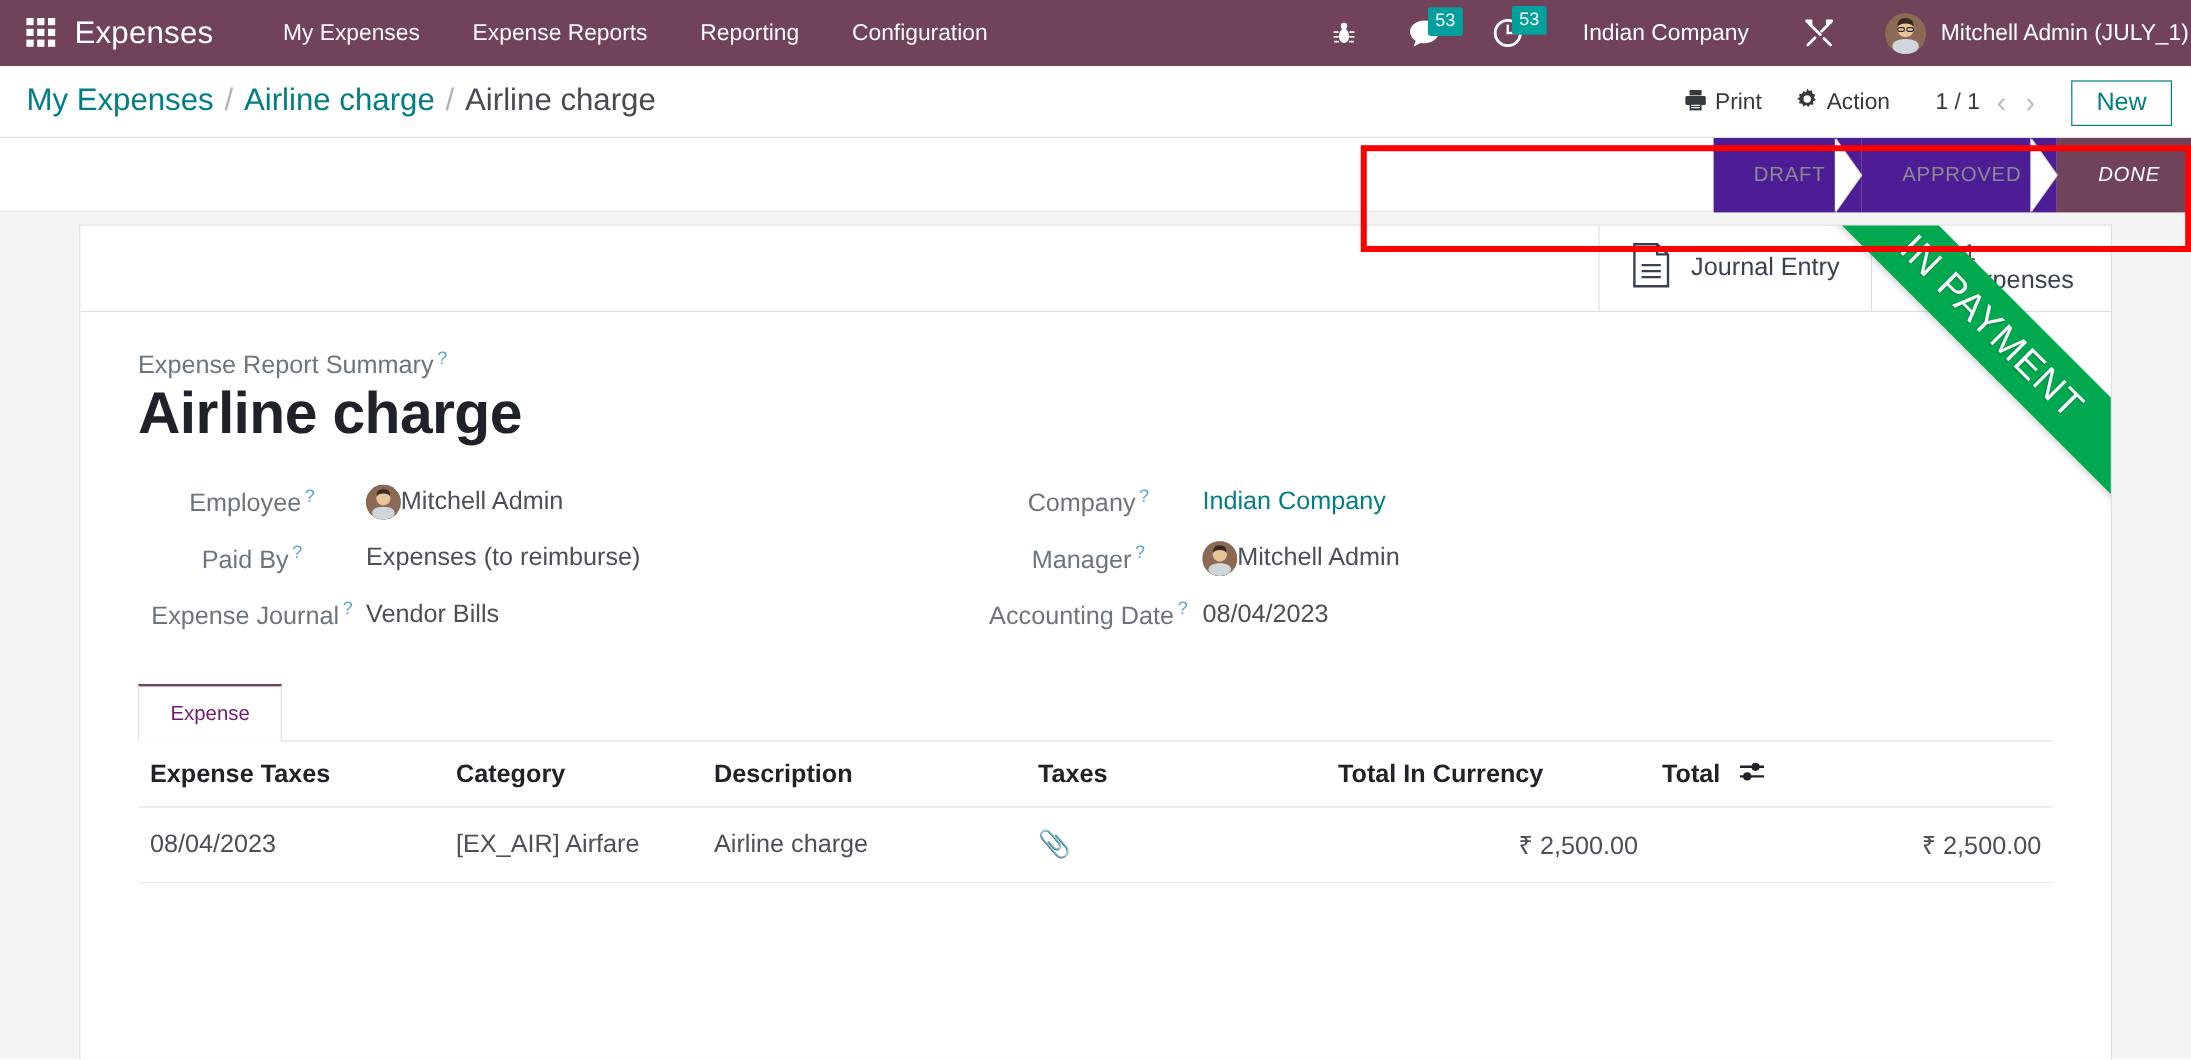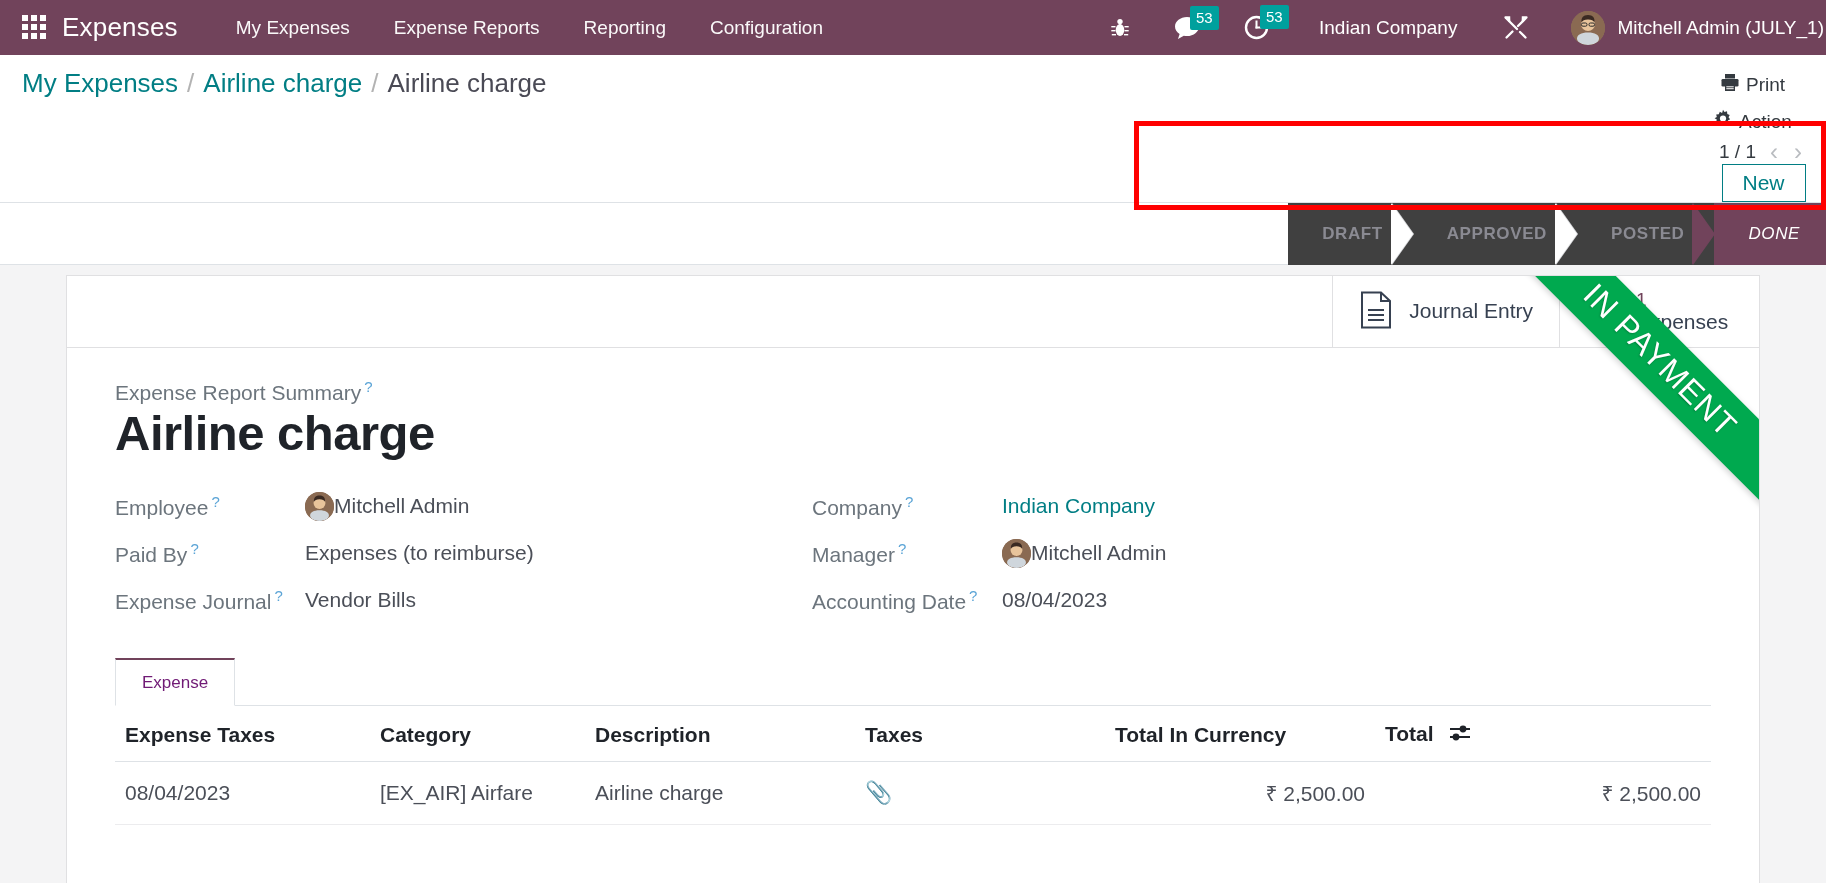--- a/index.html
+++ b/index.html
@@ -122,21 +122,20 @@
   .bc-link { color: #017e84; cursor: pointer; }
   .bc-sep { color: #b3b3b3; margin: 0 9px; }
   .bc-current { color: #4a4a55; }
 
   .cp-right {
     margin-left: auto;
     display: flex;
     align-items: center;
     padding-top: 12px;
     gap: 0;
-    flex-direction: column;
   }
   .cp-btn {
     display: flex;
     align-items: center;
     gap: 6px;
     font-size: 19px;
     color: #343a40;
     padding: 6px 14px;
     cursor: pointer;
     white-space: nowrap;
@@ -185,24 +184,23 @@
     height: 62px;
   }
   .status-step {
     position: relative;
     display: flex;
     align-items: center;
     padding: 0 30px 0 34px;
     font-size: 17px;
     letter-spacing: .6px;
     color: #8a8a92;
-    background: #404040;
-    cursor: pointer;
-    white-space: nowrap;
-    font-weight: bold;
+    background: #4c1d95;
+    cursor: pointer;
+    white-space: nowrap;
   }
   .status-step::after {
     content: "";
     position: absolute;
     right: -1px;
     top: 50%;
     margin-top: -31px;
     width: 0; height: 0;
     border-top: 31px solid transparent;
     border-bottom: 31px solid transparent;
@@ -319,20 +317,21 @@
 
   .form-grid {
     display: grid;
     grid-template-columns: 697px 1fr;
     column-gap: 0;
   }
   .fld-row {
     display: flex;
     align-items: center;
     min-height: 47px;
+    text-align: center;
   }
   .fld-label {
     font-size: 21px;
     color: #6c757d;
     width: 190px;
     flex: none;
     white-space: nowrap;
   }
   .fld-label.wide { width: 190px; }
   .fld-value {
@@ -527,21 +526,20 @@
     </div>
 
     <button class="btn-new">New</button>
   </div>
 </div>
 
 <div class="statusbar-row">
   <div class="statusbar">
     <div class="status-step">DRAFT</div>
     <div class="status-step">APPROVED</div>
-    <div class="status-step pre-active">POSTED</div>
     <div class="status-step active">DONE</div>
   </div>
 </div>
 
 <div class="annotation-box" style="left:1134px; top:121px; width:692px; height:89px;"></div>
 
 <div class="view-area">
   <div class="sheet">
 
     <div class="ribbon">IN PAYMENT</div>

